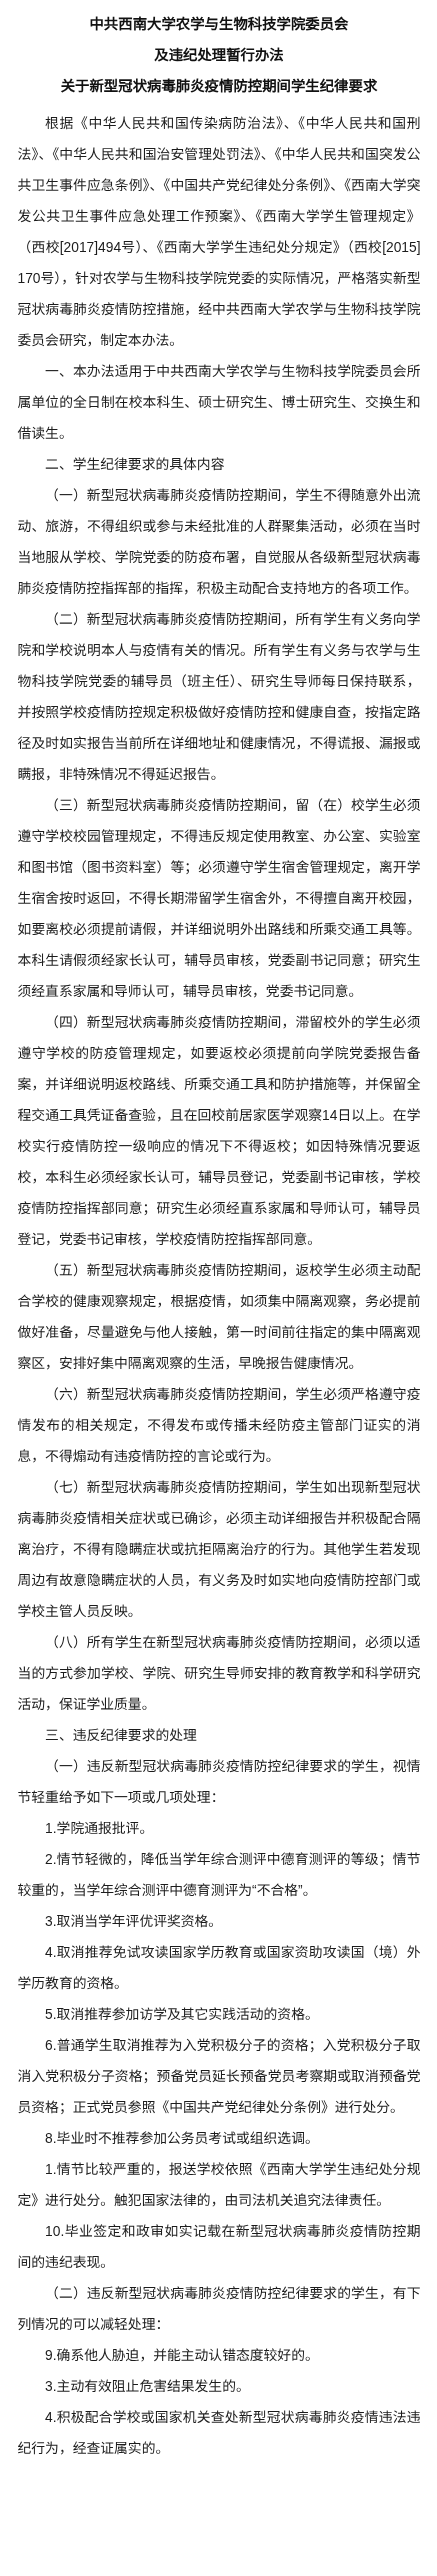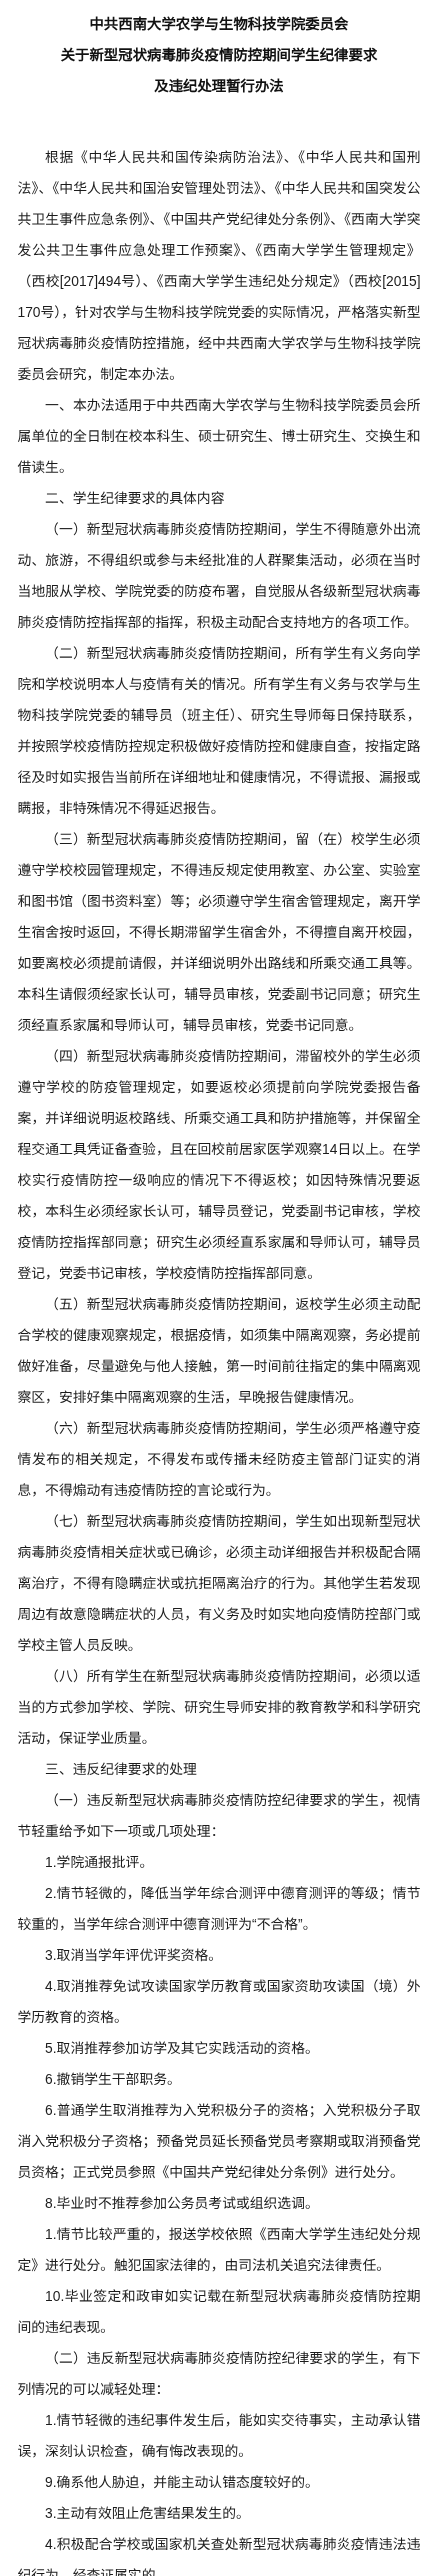--- a/index.html
+++ b/index.html
@@ -15,42 +15,42 @@
     padding: 8.8px 17.5px 25px 17.5px;
     font-family: "Liberation Sans", "DejaVu Sans", sans-serif;
     color: #1c1c1c;
   }
   .doc-title {
     text-align: center;
     font-weight: bold;
     font-size: 14.4px;
     line-height: 31px;
     color: #111111;
-    margin-bottom: 40px;
+    margin-bottom: 6px;
   }
   .doc-body {
     font-size: 13.8px;
     line-height: 31px;
     text-align: justify;
   }
   .doc-body p.para {
     margin: 0;
     text-indent: 2em;
     word-break: break-all;
   }
 </style>
 </head>
 <body>
 
 <div class="page">
 
   <div class="doc-title">
     <div>中共西南大学农学与生物科技学院委员会</div>
+    <div>及违纪处理暂行办法</div>
     <div>关于新型冠状病毒肺炎疫情防控期间学生纪律要求</div>
-    <div>及违纪处理暂行办法</div>
   </div>
 
   <div class="doc-body">
       <p class="para">根据《中华人民共和国传染病防治法》、《中华人民共和国刑法》、《中华人民共和国治安管理处罚法》、《中华人民共和国突发公共卫生事件应急条例》、《中国共产党纪律处分条例》、《西南大学突发公共卫生事件应急处理工作预案》、《西南大学学生管理规定》（西校[2017]494号）、《西南大学学生违纪处分规定》（西校[2015]170号），针对农学与生物科技学院党委的实际情况，严格落实新型冠状病毒肺炎疫情防控措施，经中共西南大学农学与生物科技学院委员会研究，制定本办法。</p>
       <p class="para">一、本办法适用于中共西南大学农学与生物科技学院委员会所属单位的全日制在校本科生、硕士研究生、博士研究生、交换生和借读生。</p>
       <p class="para">二、学生纪律要求的具体内容</p>
       <p class="para">（一）新型冠状病毒肺炎疫情防控期间，学生不得随意外出流动、旅游，不得组织或参与未经批准的人群聚集活动，必须在当时当地服从学校、学院党委的防疫布署，自觉服从各级新型冠状病毒肺炎疫情防控指挥部的指挥，积极主动配合支持地方的各项工作。</p>
       <p class="para">（二）新型冠状病毒肺炎疫情防控期间，所有学生有义务向学院和学校说明本人与疫情有关的情况。所有学生有义务与农学与生物科技学院党委的辅导员（班主任）、研究生导师每日保持联系，并按照学校疫情防控规定积极做好疫情防控和健康自查，按指定路径及时如实报告当前所在详细地址和健康情况，不得谎报、漏报或瞒报，非特殊情况不得延迟报告。</p>
       <p class="para">（三）新型冠状病毒肺炎疫情防控期间，留（在）校学生必须遵守学校校园管理规定，不得违反规定使用教室、办公室、实验室和图书馆（图书资料室）等；必须遵守学生宿舍管理规定，离开学生宿舍按时返回，不得长期滞留学生宿舍外，不得擅自离开校园，如要离校必须提前请假，并详细说明外出路线和所乘交通工具等。本科生请假须经家长认可，辅导员审核，党委副书记同意；研究生须经直系家属和导师认可，辅导员审核，党委书记同意。</p>
       <p class="para">（四）新型冠状病毒肺炎疫情防控期间，滞留校外的学生必须遵守学校的防疫管理规定，如要返校必须提前向学院党委报告备案，并详细说明返校路线、所乘交通工具和防护措施等，并保留全程交通工具凭证备查验，且在回校前居家医学观察14日以上。在学校实行疫情防控一级响应的情况下不得返校；如因特殊情况要返校，本科生必须经家长认可，辅导员登记，党委副书记审核，学校疫情防控指挥部同意；研究生必须经直系家属和导师认可，辅导员登记，党委书记审核，学校疫情防控指挥部同意。</p>
@@ -58,26 +58,24 @@
       <p class="para">（六）新型冠状病毒肺炎疫情防控期间，学生必须严格遵守疫情发布的相关规定，不得发布或传播未经防疫主管部门证实的消息，不得煽动有违疫情防控的言论或行为。</p>
       <p class="para">（七）新型冠状病毒肺炎疫情防控期间，学生如出现新型冠状病毒肺炎疫情相关症状或已确诊，必须主动详细报告并积极配合隔离治疗，不得有隐瞒症状或抗拒隔离治疗的行为。其他学生若发现周边有故意隐瞒症状的人员，有义务及时如实地向疫情防控部门或学校主管人员反映。</p>
       <p class="para">（八）所有学生在新型冠状病毒肺炎疫情防控期间，必须以适当的方式参加学校、学院、研究生导师安排的教育教学和科学研究活动，保证学业质量。</p>
       <p class="para">三、违反纪律要求的处理</p>
       <p class="para">（一）违反新型冠状病毒肺炎疫情防控纪律要求的学生，视情节轻重给予如下一项或几项处理：</p>
       <p class="para">1.学院通报批评。</p>
       <p class="para">2.情节轻微的，降低当学年综合测评中德育测评的等级；情节较重的，当学年综合测评中德育测评为“不合格”。</p>
       <p class="para">3.取消当学年评优评奖资格。</p>
       <p class="para">4.取消推荐免试攻读国家学历教育或国家资助攻读国（境）外学历教育的资格。</p>
       <p class="para">5.取消推荐参加访学及其它实践活动的资格。</p>
-      <p class="para">6.撤销学生干部职务。</p>
       <p class="para">6.普通学生取消推荐为入党积极分子的资格；入党积极分子取消入党积极分子资格；预备党员延长预备党员考察期或取消预备党员资格；正式党员参照《中国共产党纪律处分条例》进行处分。</p>
       <p class="para">8.毕业时不推荐参加公务员考试或组织选调。</p>
       <p class="para">1.情节比较严重的，报送学校依照《西南大学学生违纪处分规定》进行处分。触犯国家法律的，由司法机关追究法律责任。</p>
       <p class="para">10.毕业签定和政审如实记载在新型冠状病毒肺炎疫情防控期间的违纪表现。</p>
       <p class="para">（二）违反新型冠状病毒肺炎疫情防控纪律要求的学生，有下列情况的可以减轻处理：</p>
-      <p class="para">1.情节轻微的违纪事件发生后，能如实交待事实，主动承认错误，深刻认识检查，确有悔改表现的。</p>
       <p class="para">9.确系他人胁迫，并能主动认错态度较好的。</p>
       <p class="para">3.主动有效阻止危害结果发生的。</p>
       <p class="para">4.积极配合学校或国家机关查处新型冠状病毒肺炎疫情违法违纪行为，经查证属实的。</p>
     </div>
 
 </div>
 
 
 </body></html>

